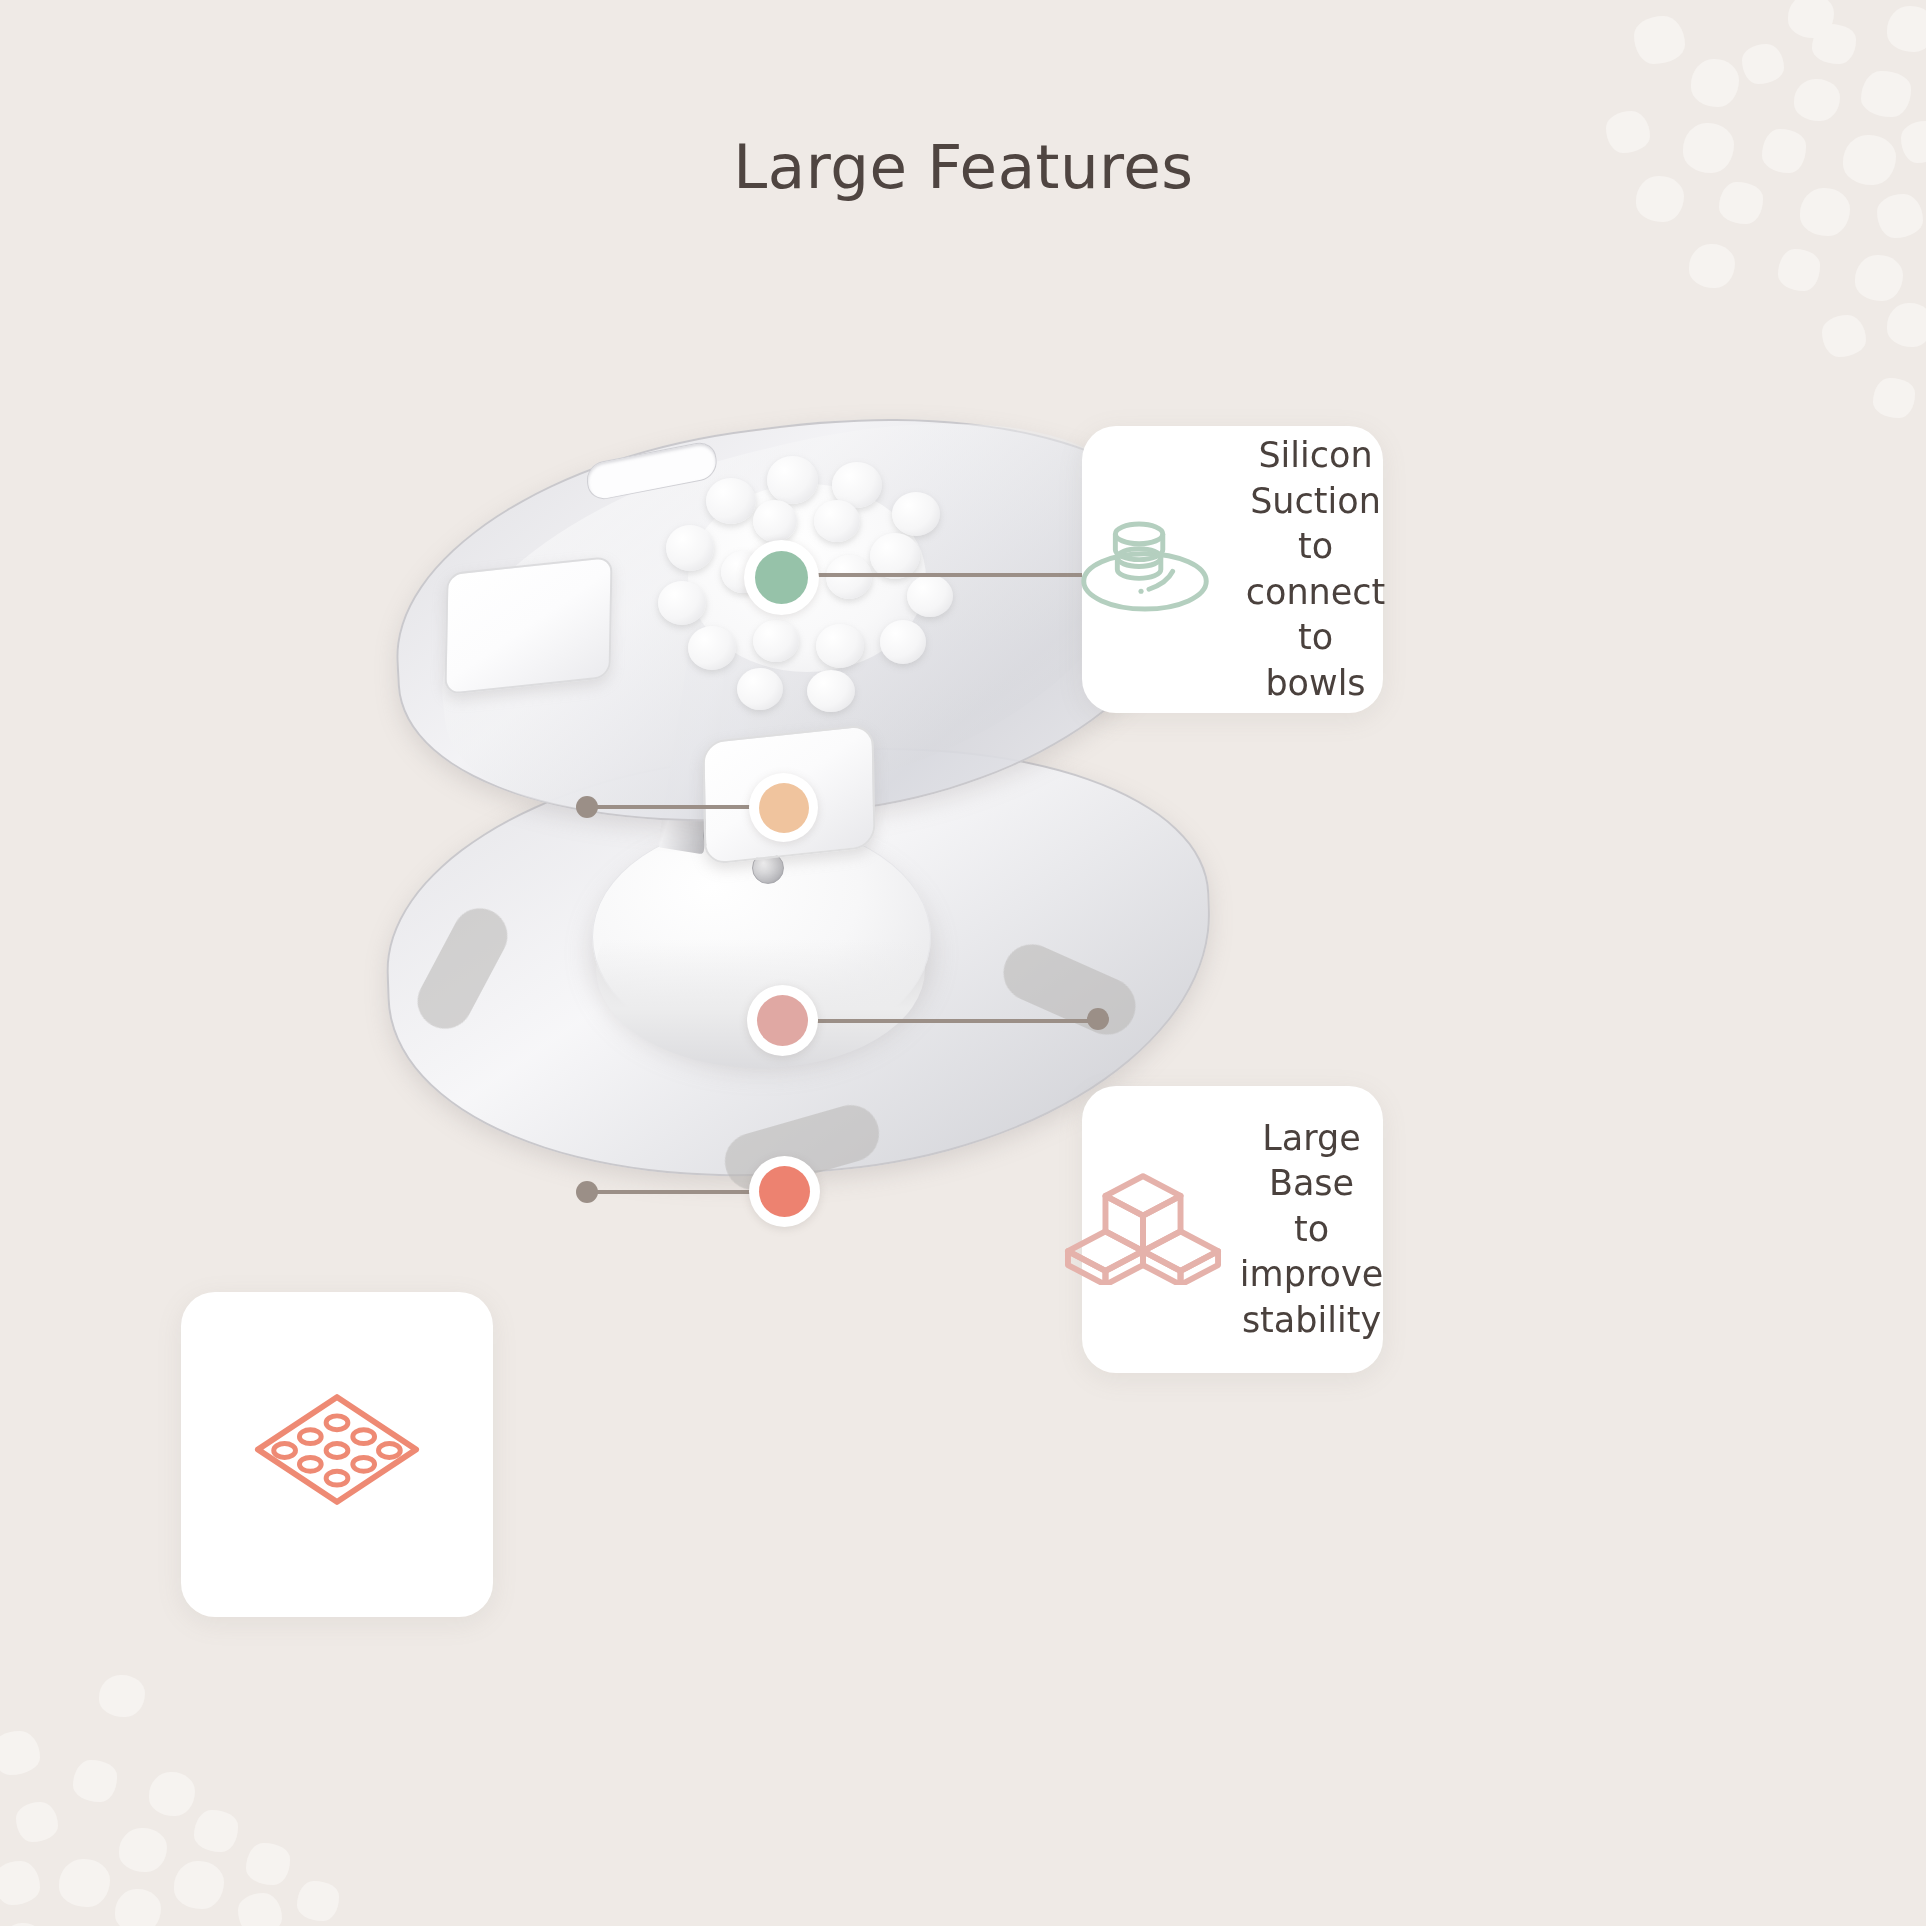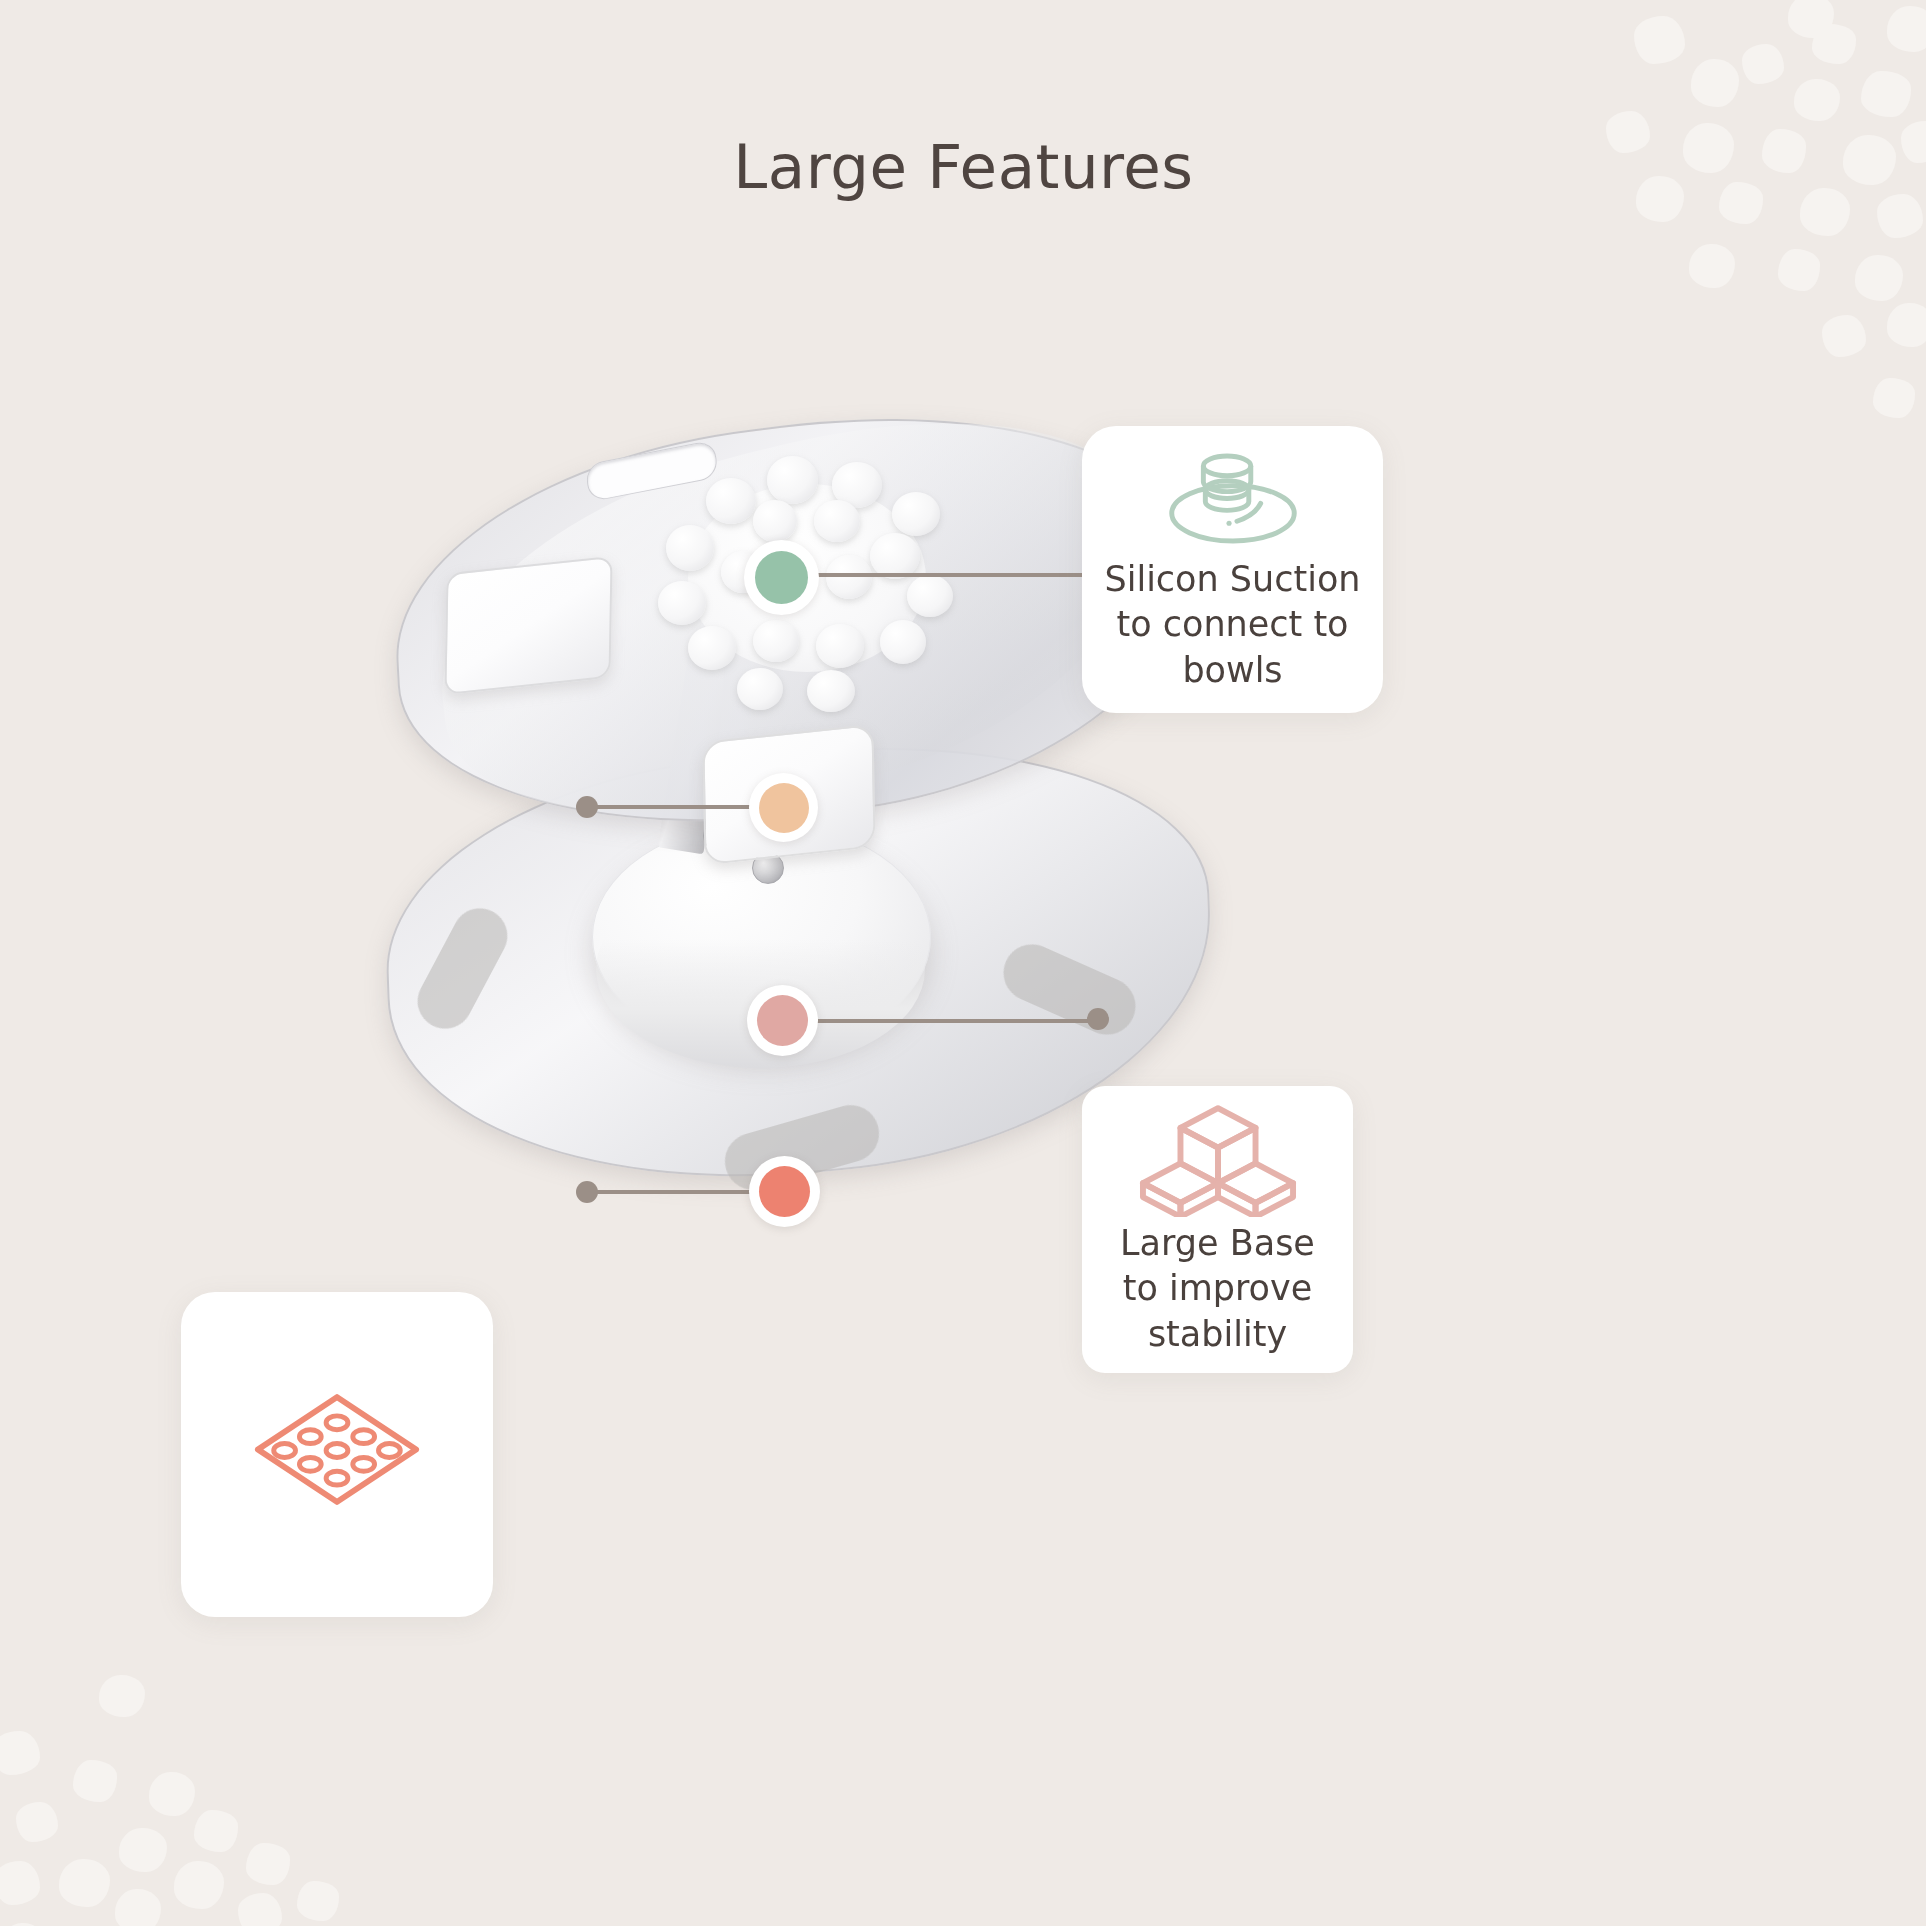--- a/index.html
+++ b/index.html
@@ -125,31 +125,31 @@
   .screw{
     position:absolute;width:30px;height:30px;border-radius:50%;
     background:radial-gradient(circle at 35% 32%,#fcfcfd,#b9b9bd 70%,#8f8f94);
     border:1px solid #a9a9ae;
   }
 
   
   .card{
     position:absolute;background:#ffffff;border-radius:34px;
     box-shadow:0 6px 26px rgba(140,130,125,.12);
-    display:flex;flex-direction:column;align-items:center;justify-content:center;
+    display:flex;flex-direction:row;align-items:center;justify-content:center;
     text-align:center;
   }
   .card-text{
     color:#4a413d;font-size:35px;line-height:1.30;white-space:pre-line;
     padding:0 18px;
   }
   .card-icon{display:block;}
 
   #card-silicon{left:1082px;top:426px;width:301px;height:287px;}
-  #card-largebase{left:1082px;top:1086px;width:271px;height:287px;border-radius:23px;}
+  #card-largebase{left:1082px;top:1086px;width:301px;height:287px;}
   #card-support{left:181px;top:657px;width:312px;height:269px;}
   #card-nonslip{left:181px;top:1292px;width:312px;height:325px;}
 
   
   .conn{position:absolute;height:4px;background:#9b8f87;}
   .enddot{position:absolute;width:22px;height:22px;border-radius:50%;background:#9b8f87;}
 
   .marker{
     position:absolute;border-radius:50%;
     background:#ffffff;

